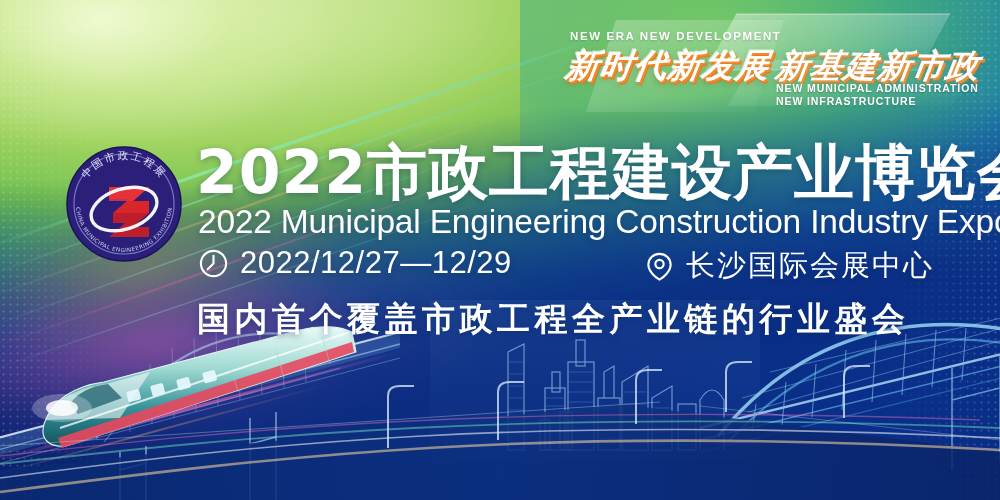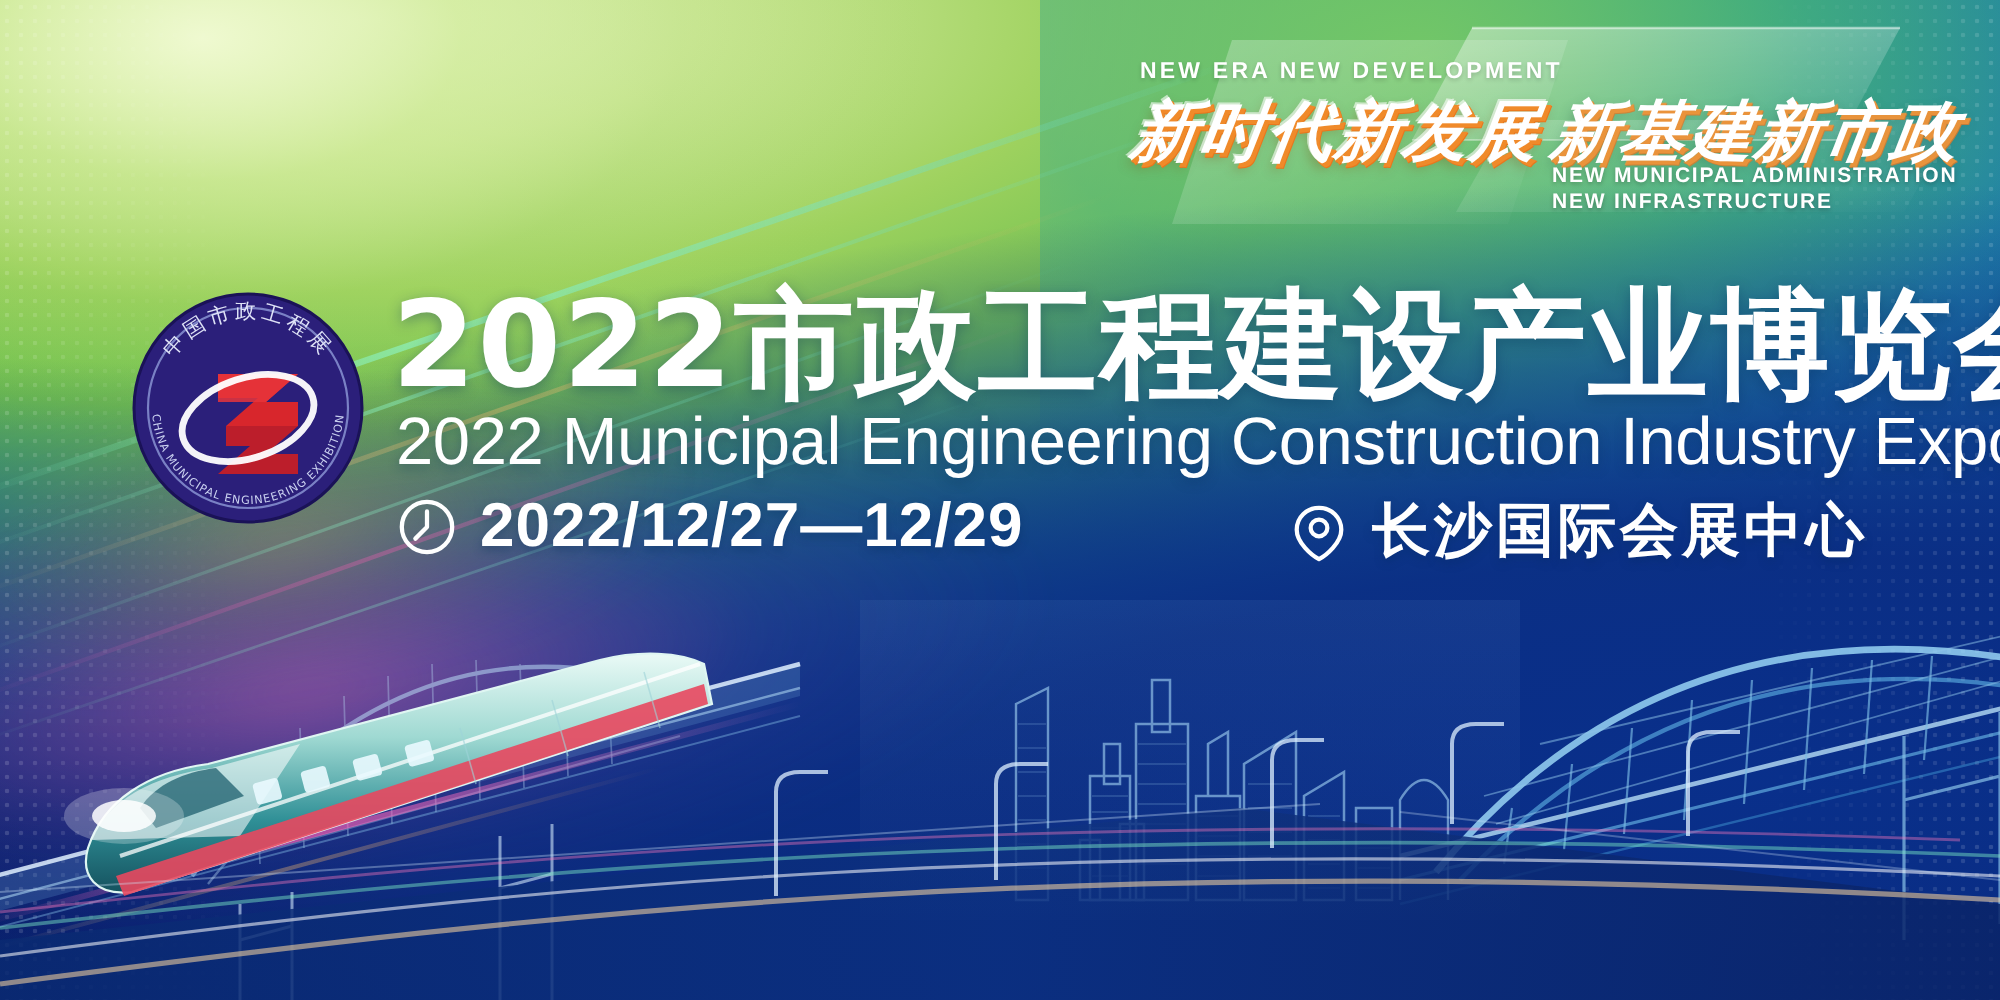--- a/index.html
+++ b/index.html
@@ -124,21 +124,21 @@
   .meta{
     position:absolute;left:198px;top:245px;width:760px;height:42px;
   }
   .meta-item{
     position:absolute;display:flex;align-items:center;gap:11px;
     color:#ffffff;white-space:nowrap;
   }
   .meta-date{left:0;top:0;}
   .meta-venue{left:446px;top:1px;text-align:center;}
   .meta-text{
-    font-size:31px;font-weight:bold;letter-spacing:.5px;
+    font-size:31px;font-weight:normal;letter-spacing:.5px;
     text-shadow:0 2px 5px rgba(0,40,90,.35);
   }
   .meta-venue .meta-text{font-size:29px;letter-spacing:2px;}
   .meta-icon{width:31px;height:31px;flex:0 0 31px;}
 
   .tagline{
     position:absolute;left:197px;top:297px;
     font-family:"DejaVu Sans","Liberation Sans",sans-serif;
     font-size:33px;font-weight:bold;color:#ffffff;
     letter-spacing:4.5px;white-space:nowrap;
@@ -431,14 +431,15 @@
 
     <div class="meta-item meta-venue">
       <svg class="meta-icon" viewBox="0 0 32 32">
         <path d="M16 3 C 9.5 3 4.5 8 4.5 14.3 C 4.5 21 12.2 27.5 16 29.5 C 19.8 27.5 27.5 21 27.5 14.3 C 27.5 8 22.5 3 16 3 Z" fill="none" stroke="#ffffff" stroke-width="2.2" stroke-linejoin="round"></path>
         <circle cx="16" cy="13.4" r="4.3" fill="none" stroke="#ffffff" stroke-width="2.2"></circle>
       </svg>
       <span class="meta-text">长沙国际会展中心</span>
     </div>
   </div>
 
+  <div class="tagline">国内首个覆盖市政工程全产业链的行业盛会</div>
 
 </div>
 
 </body></html>

